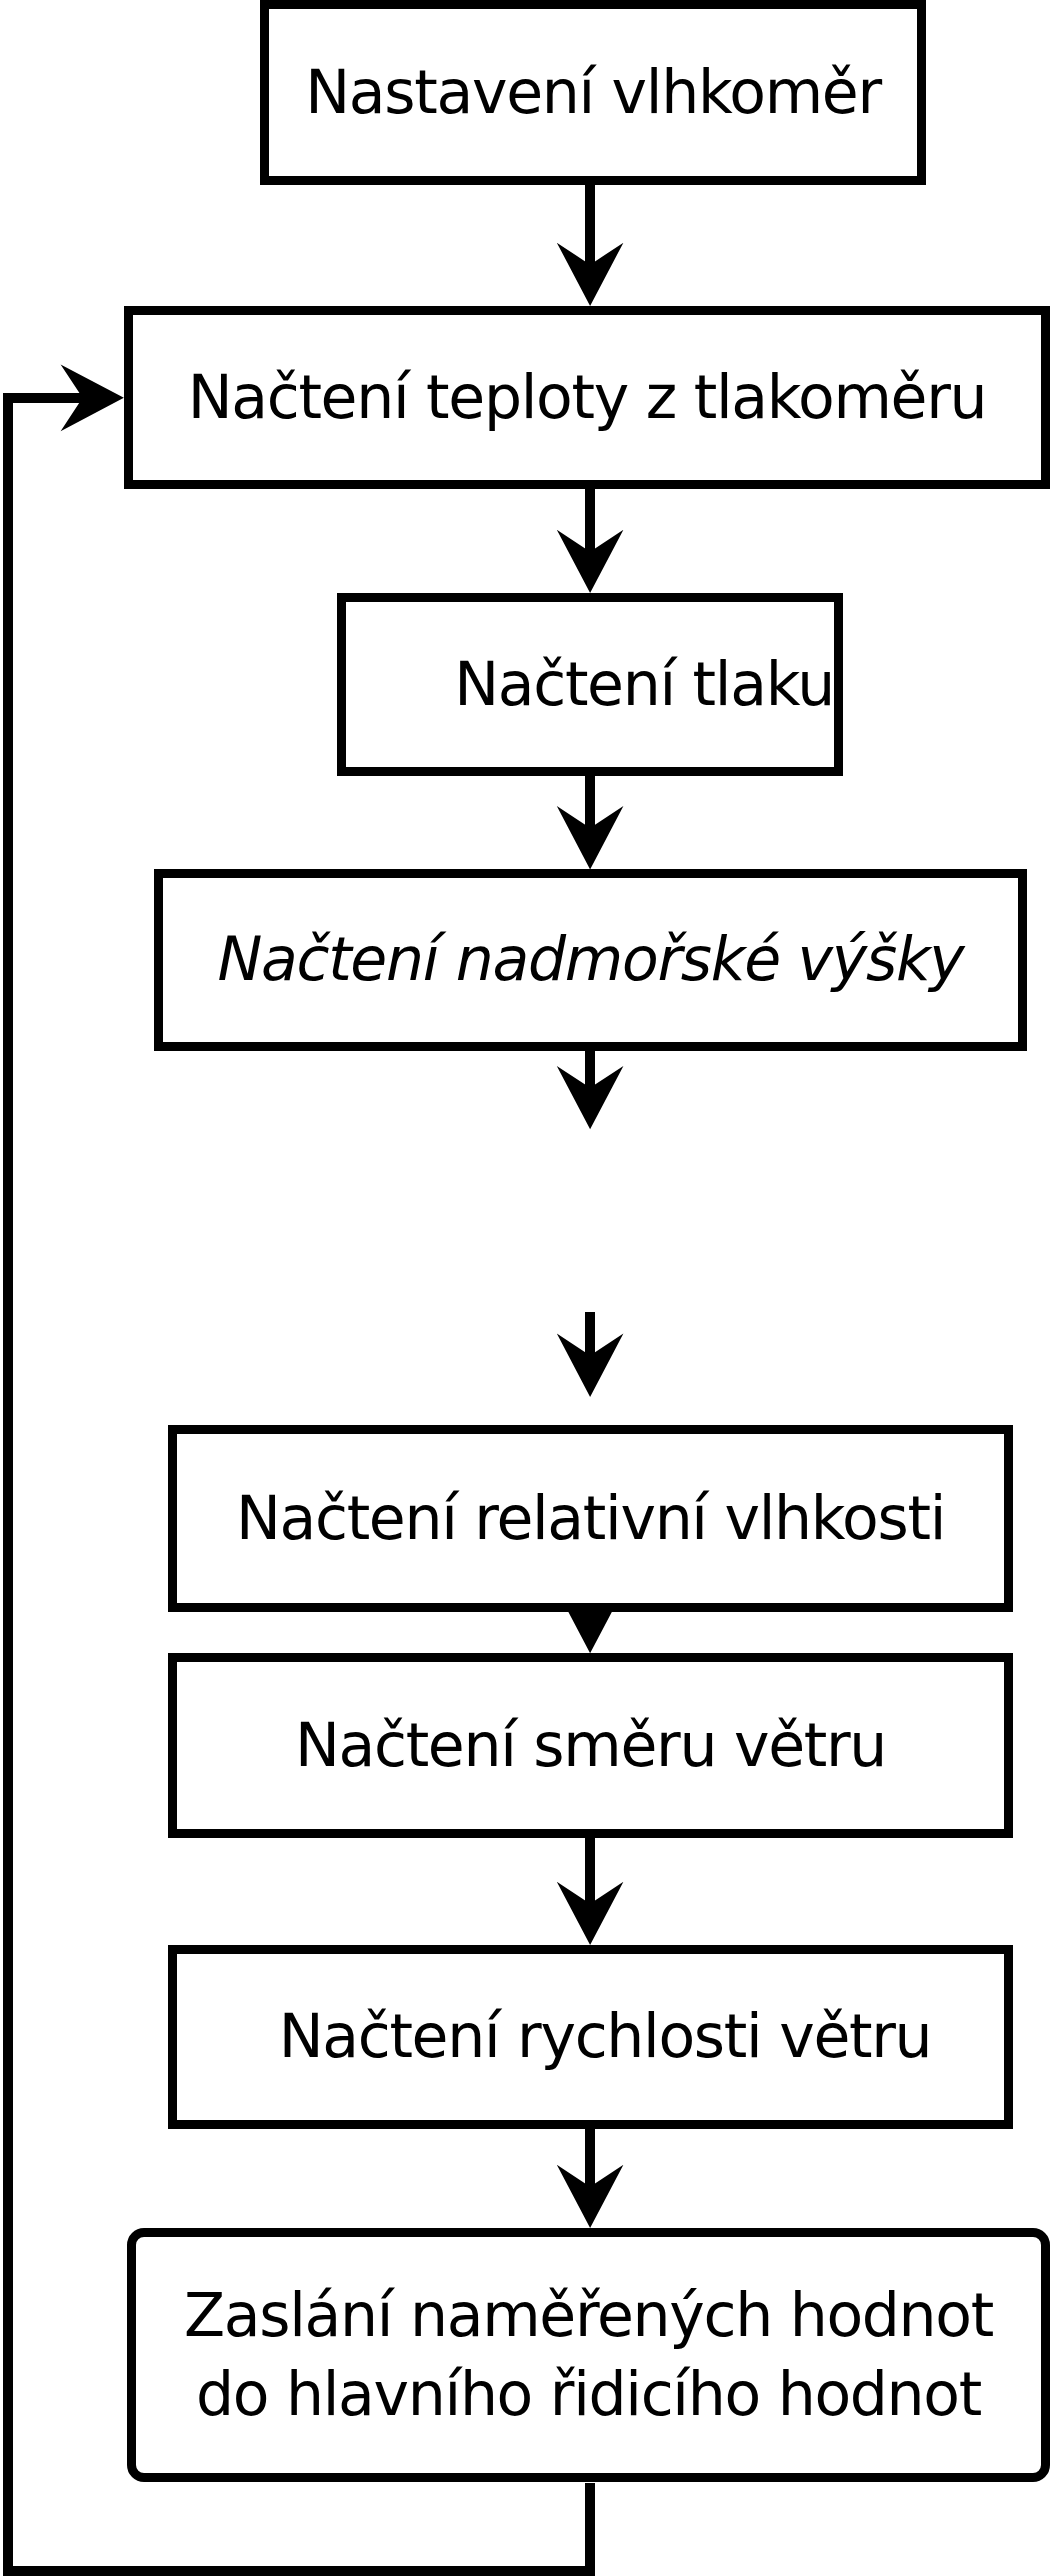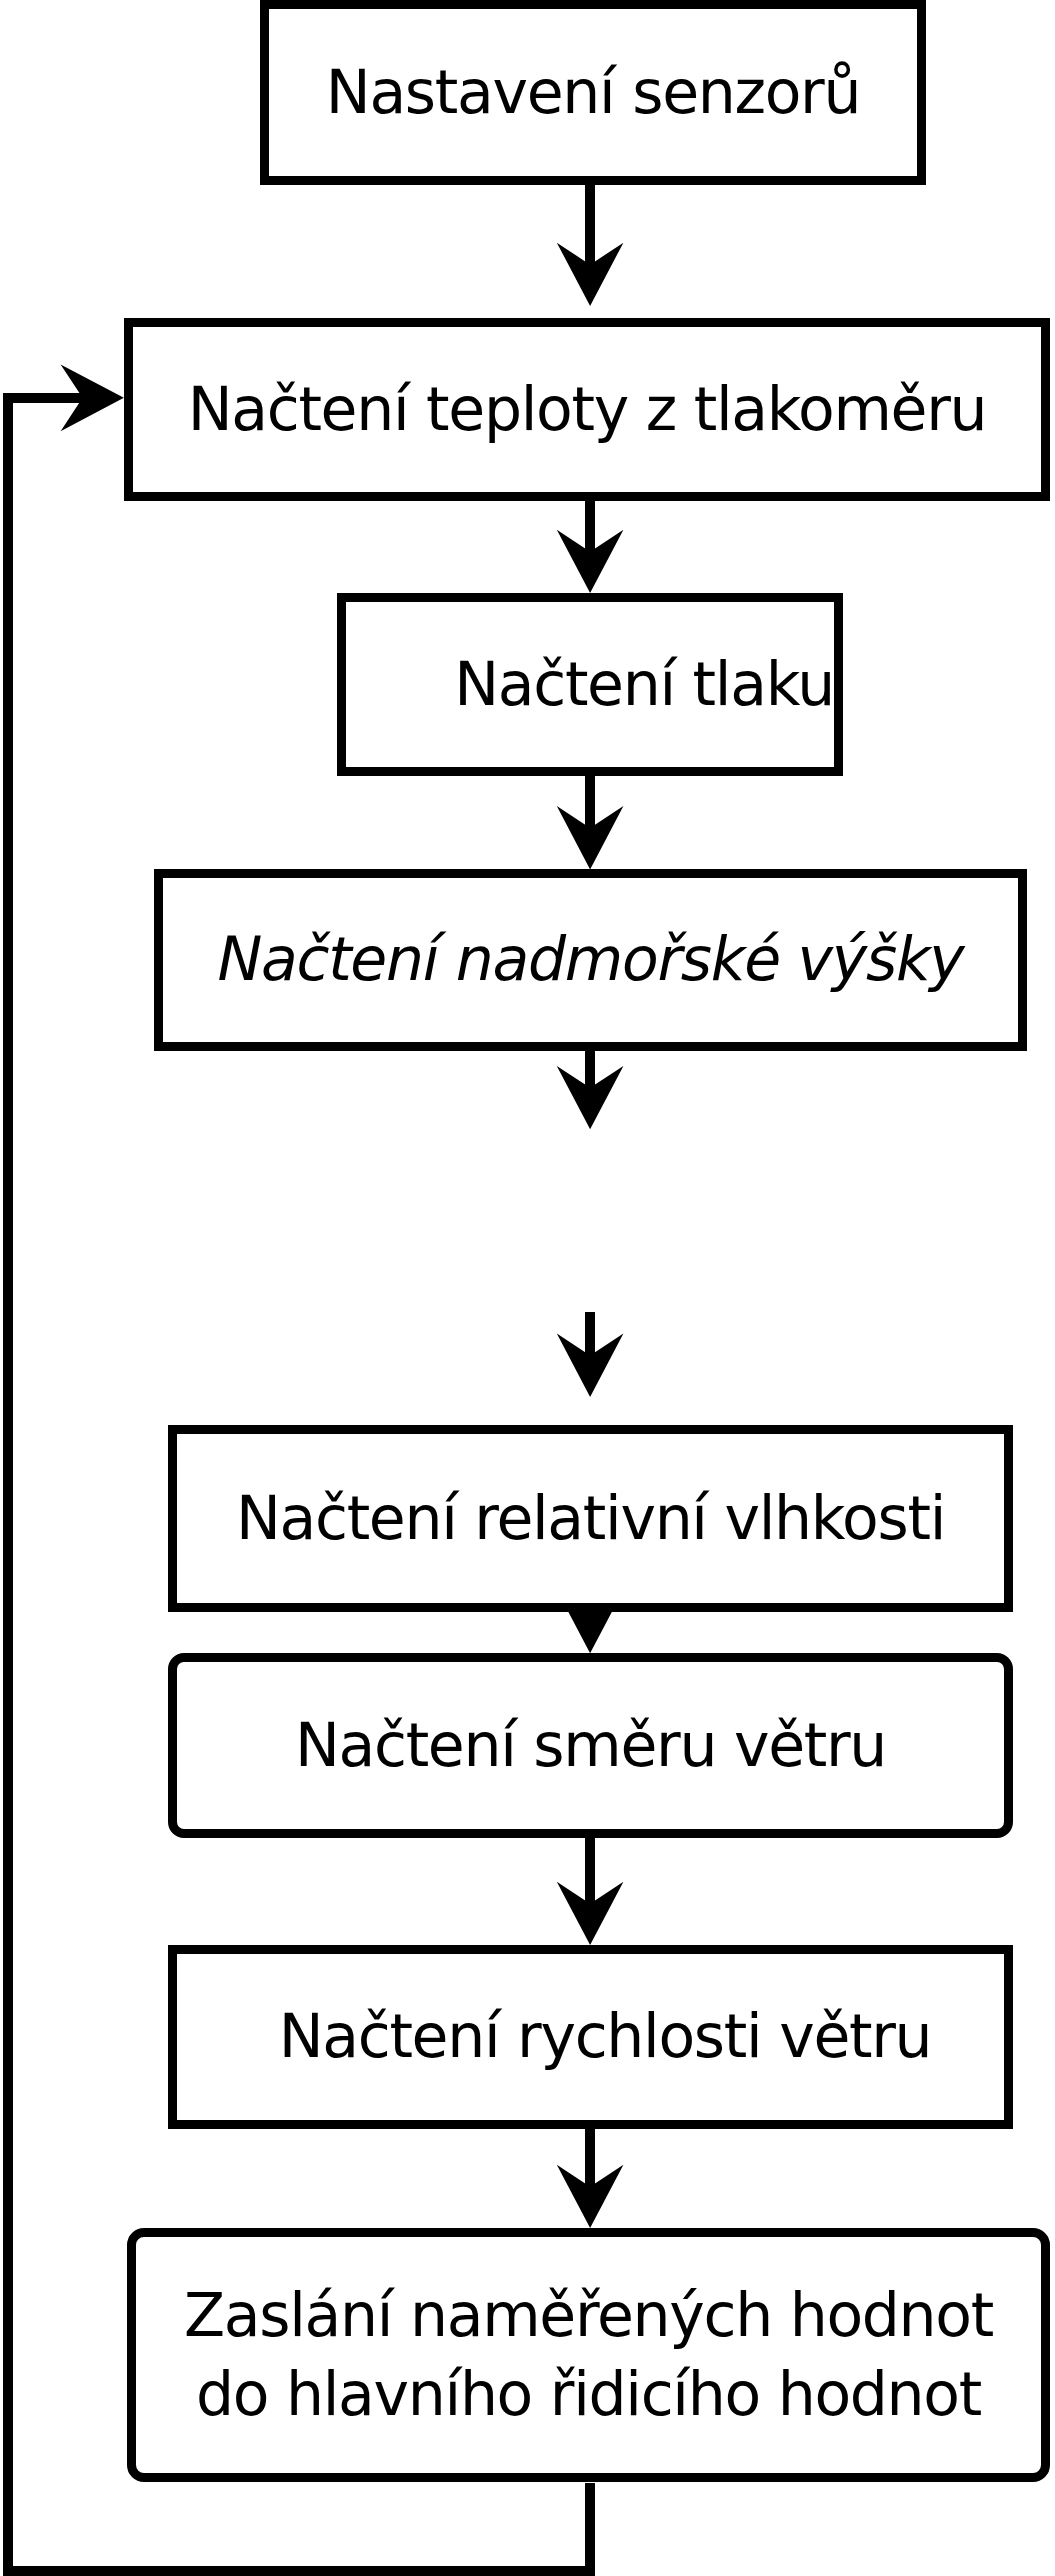--- a/index.html
+++ b/index.html
@@ -109,41 +109,41 @@
       <rect x="5" y="3853" width="888" height="14"></rect>
 
       <rect x="5" y="590" width="14" height="3277"></rect>
 
       <rect x="5" y="590" width="125" height="14"></rect>
       <polygon shape-rendering="auto" points="186,597 91,547 124,597 91,647"></polygon>
     </g>
   </svg>
 
   <div class="flow-box" style="left:260px; top:0px; width:666px; height:185px;">
-    <span class="box-label">Nastavení senzorů</span>
+    <span class="box-label">Nastavení vlhkoměr</span>
   </div>
 
-  <div class="flow-box" style="left:124px; top:306px; width:926px; height:183px;margin-top:12px;">
+  <div class="flow-box" style="left:124px; top:306px; width:926px; height:183px;">
     <span class="box-label">Načtení teploty z tlakoměru</span>
   </div>
 
   <div class="flow-box" style="left:337px; top:593px; width:506px; height:183px;justify-content:flex-end;">
     <span class="box-label">Načtení tlaku</span>
   </div>
 
   <div class="flow-box" style="left:154px; top:869px; width:873px; height:182px;font-style:italic;">
     <span class="box-label">Načtení nadmořské výšky</span>
   </div>
 
 
   <div class="flow-box" style="left:168px; top:1397px; width:845px; height:187px;margin-top:28px;">
     <span class="box-label">Načtení relativní vlhkosti</span>
   </div>
 
-  <div class="flow-box" style="left:168px; top:1653px; width:845px; height:185px;border-radius:16px;">
+  <div class="flow-box" style="left:168px; top:1653px; width:845px; height:185px;">
     <span class="box-label">Načtení směru větru</span>
   </div>
 
   <div class="flow-box" style="left:168px; top:1945px; width:845px; height:184px;padding-left:29px;">
     <span class="box-label">Načtení rychlosti větru</span>
   </div>
 
   <div class="flow-box" style="left:127px; top:2228px; width:923px; height:254px;border-radius:17px;">
     <span class="box-label">
       <span class="line">Zaslání naměřených hodnot</span>

